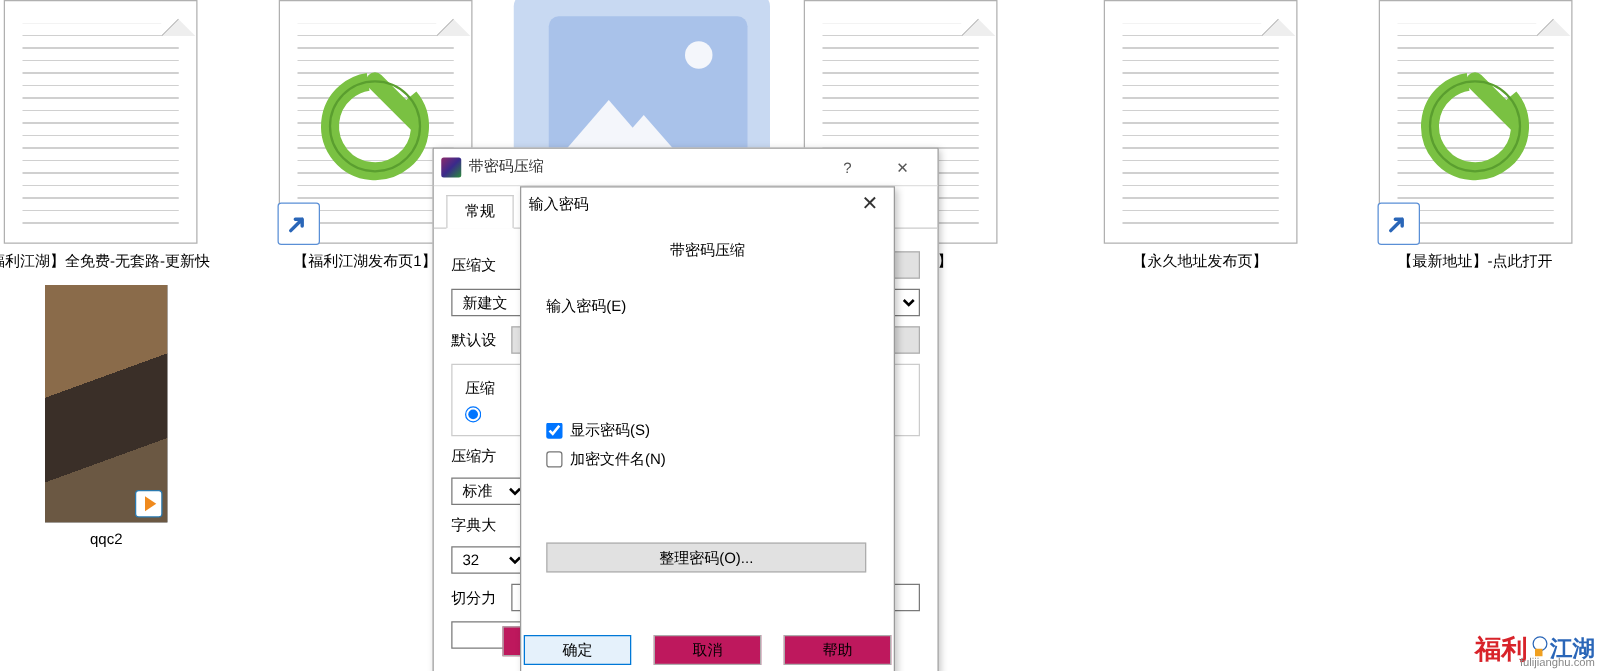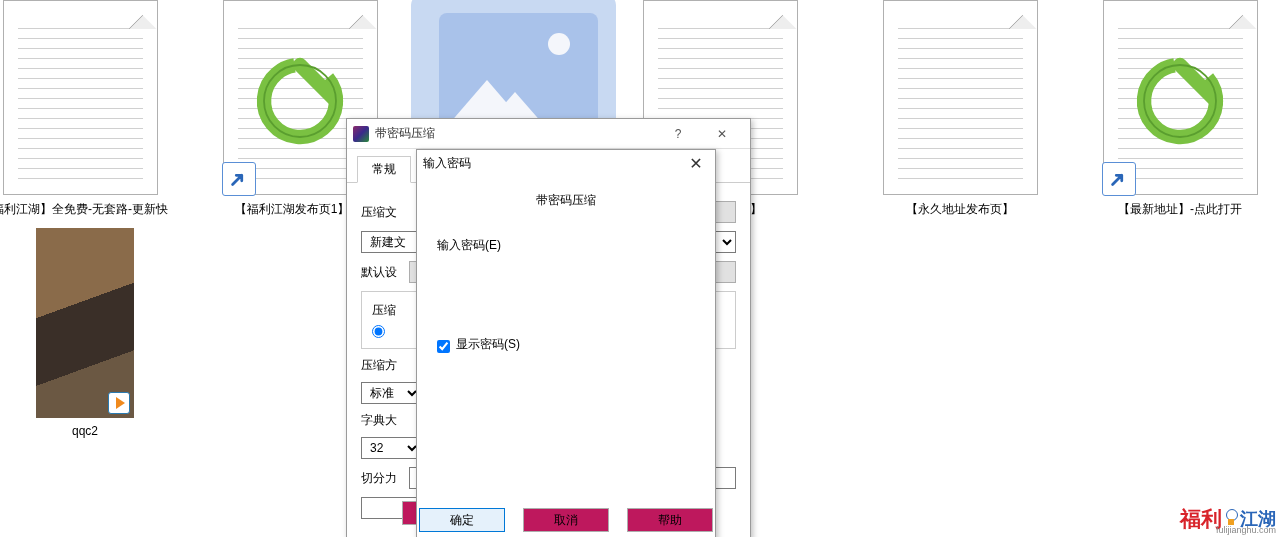--- a/index.html
+++ b/index.html
@@ -45,21 +45,21 @@
 
 .dlg2{left:416px;top:149px;width:300px;height:400px}
 .dlg2 .hdr{height:26px;display:flex;align-items:center;padding:0 6px}
 .dlg2 .hdr .ttl{flex:1}
 .dlg2 .hdr .x{width:26px;height:20px;display:flex;align-items:center;justify-content:center;font-size:16px;color:#333}
 .dlg2 .content{padding:10px 20px}
 .subt{text-align:center;margin:6px 0 28px}
 .combo{width:256px;height:22px;border:1px solid #0078d7;display:flex}
 .combo input{flex:1;border:none;padding:0 4px;outline:none}
 .combo .dd{width:18px;border-left:1px solid #999;display:flex;align-items:center;justify-content:center}
-.chk{display:flex;align-items:flex-end;gap:6px;margin:6px 0}
+.chk{display:flex;align-items:center;gap:6px;margin:6px 0}
 .longbtn{width:256px;height:24px;border:1px solid #adadad;background:#e1e1e1;margin-top:4px}
 
 .watermark{position:absolute;right:4px;bottom:4px;display:flex;align-items:center;gap:2px}
 .watermark .fu{color:#d8232a;font-weight:bold;font-size:21px}
 .watermark .li{color:#2a66b8;font-weight:bold;font-size:18px}
 .watermark .sub{position:absolute;right:0;bottom:-2px;font-size:9px;color:#888}
 .bulb{width:14px;height:20px;display:inline-block;position:relative}
 .bulb::before{content:"";position:absolute;left:2px;top:0;width:10px;height:10px;border:1px solid #2a66b8;border-radius:50%}
 .bulb::after{content:"";position:absolute;left:4px;top:10px;width:6px;height:6px;background:#f0a020}
 </style>
@@ -203,21 +203,26 @@
     <span class="x">✕</span>
   </div>
   <div class="content">
     <div class="subt">带密码压缩</div>
     <div class="lbl" style="margin-bottom:16px">输入密码(E)</div>
     <div style="height:60px"></div>
     <label class="chk">
         <input type="checkbox" checked="" style=""> 
         <span>显示密码(S)</span>
       </label>
+    <label class="chk">
+        <input type="checkbox" style=""> 
+        <span>加密文件名(N)</span>
+      </label>
     <div style="height:48px"></div>
+    <button class="longbtn">整理密码(O)...</button>
   </div>
   <div class="btnrow" style="position:absolute;bottom:6px;left:0;right:0">
     <button class="dlgbtn primary">确定</button>
     <button class="dlgbtn">取消</button>
     <button class="dlgbtn">帮助</button>
   </div>
 </div>
 
 <div class="watermark">
   <span class="fu">福利</span>

